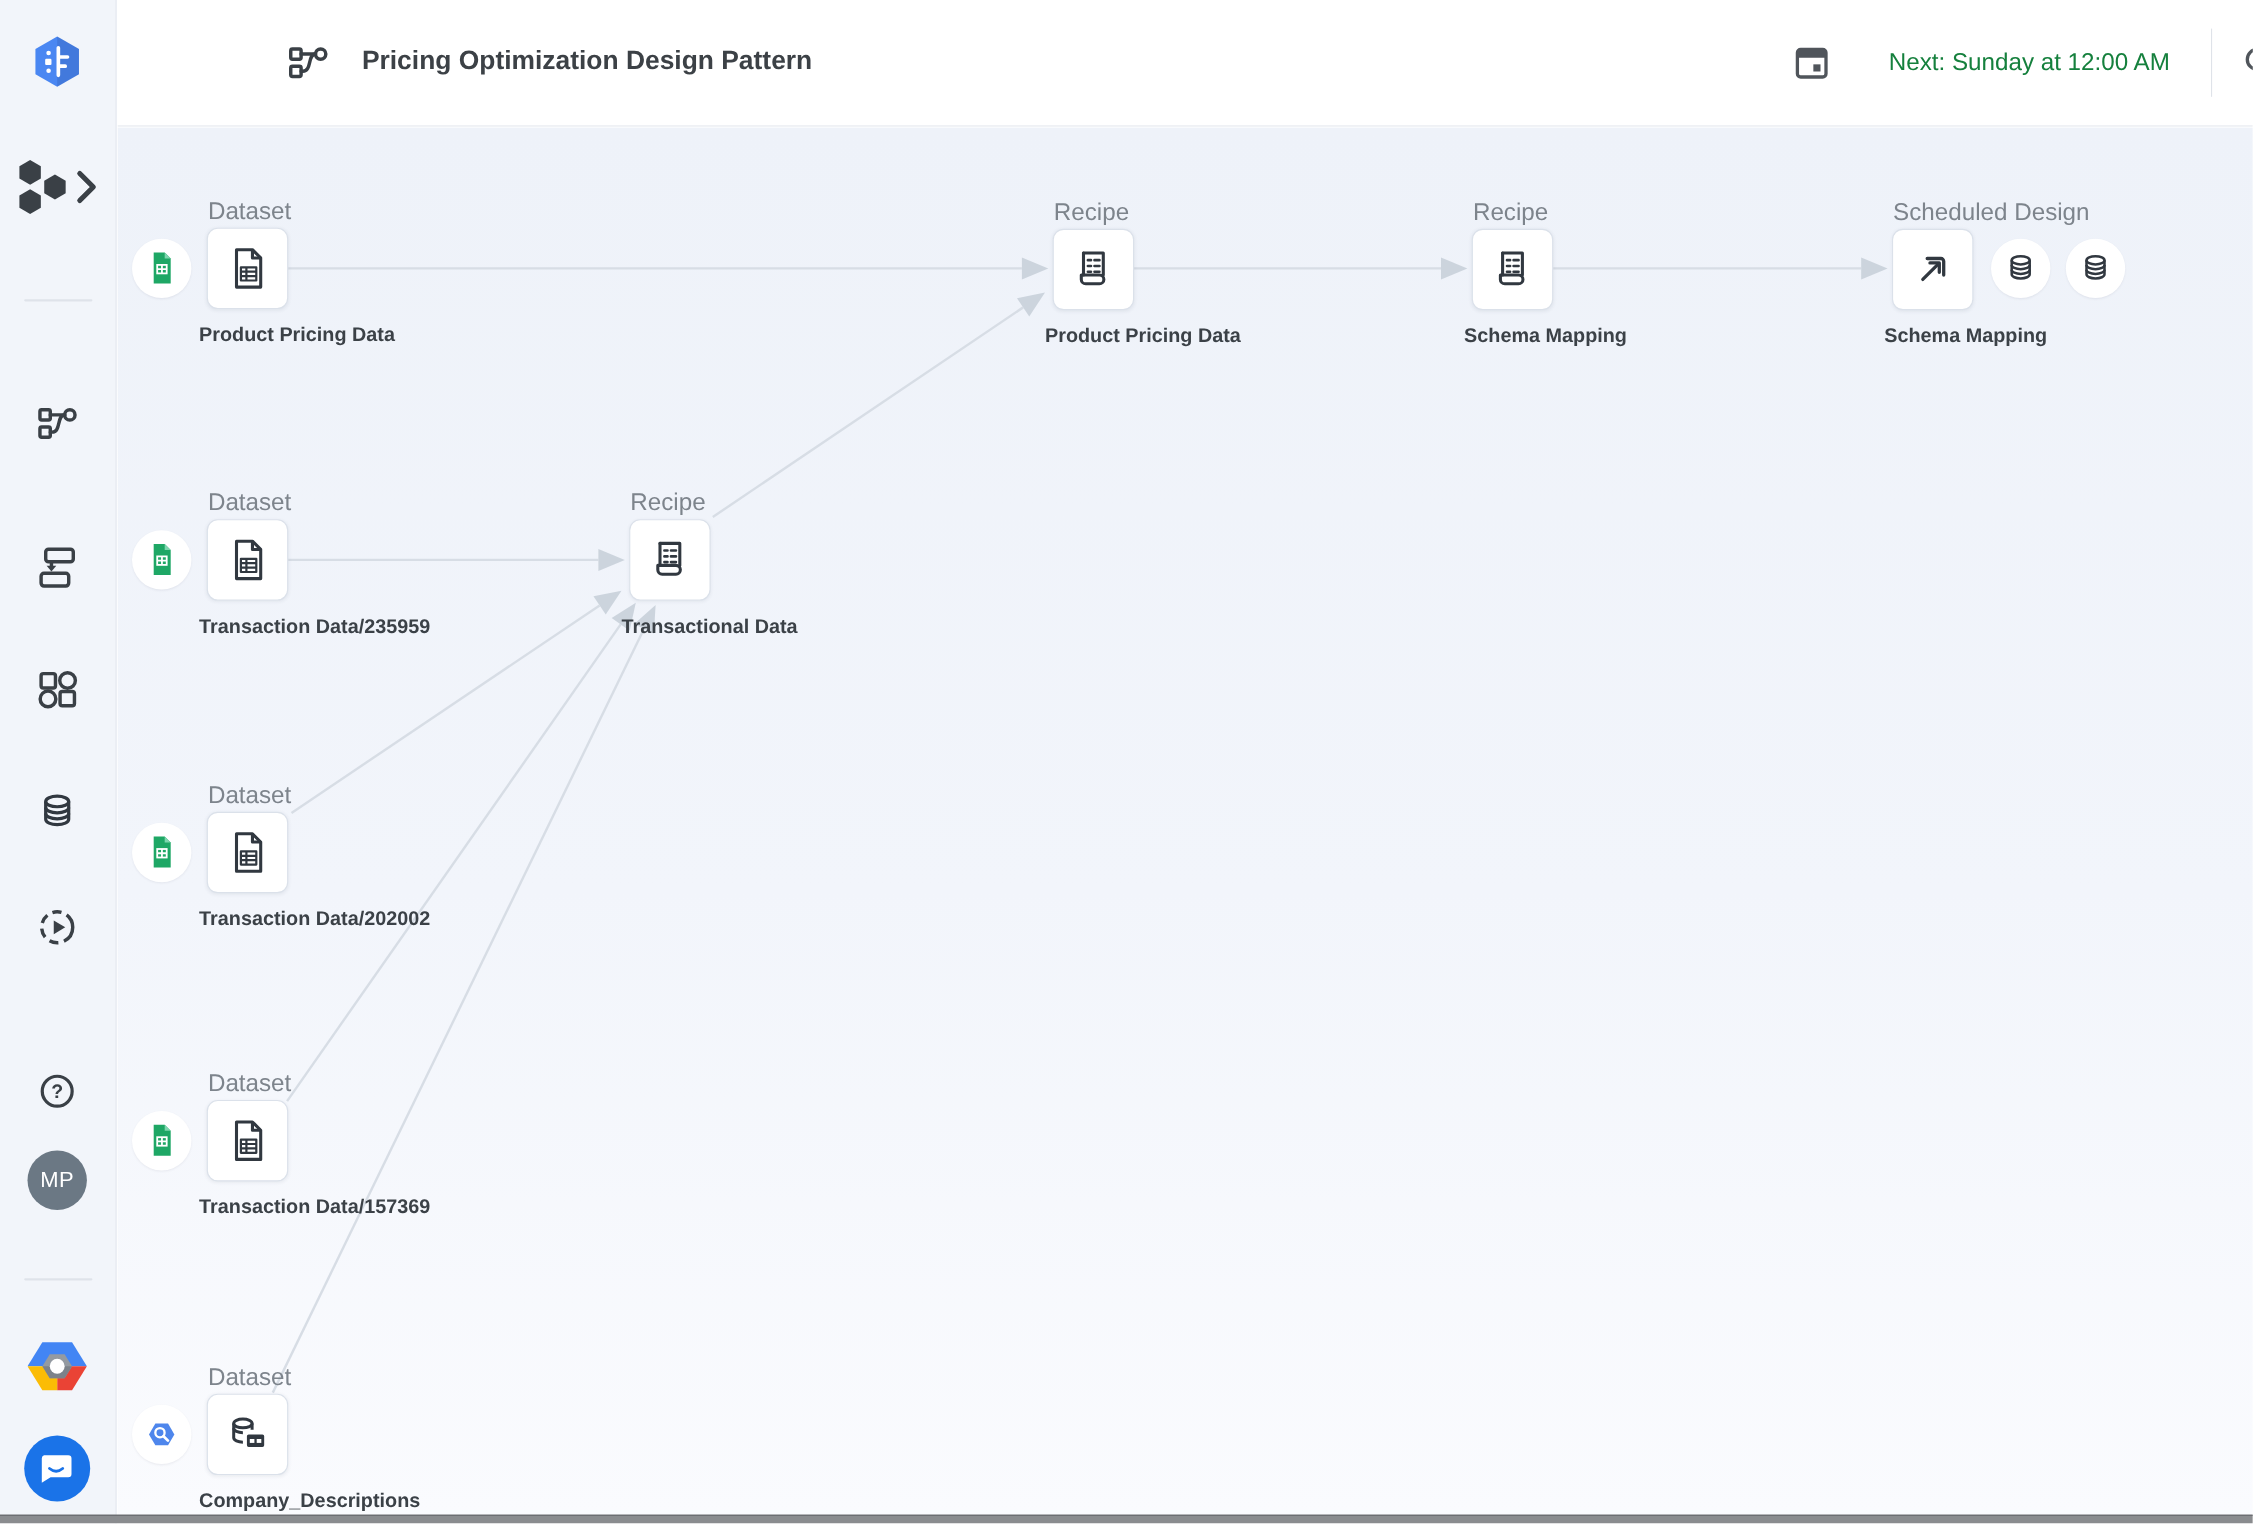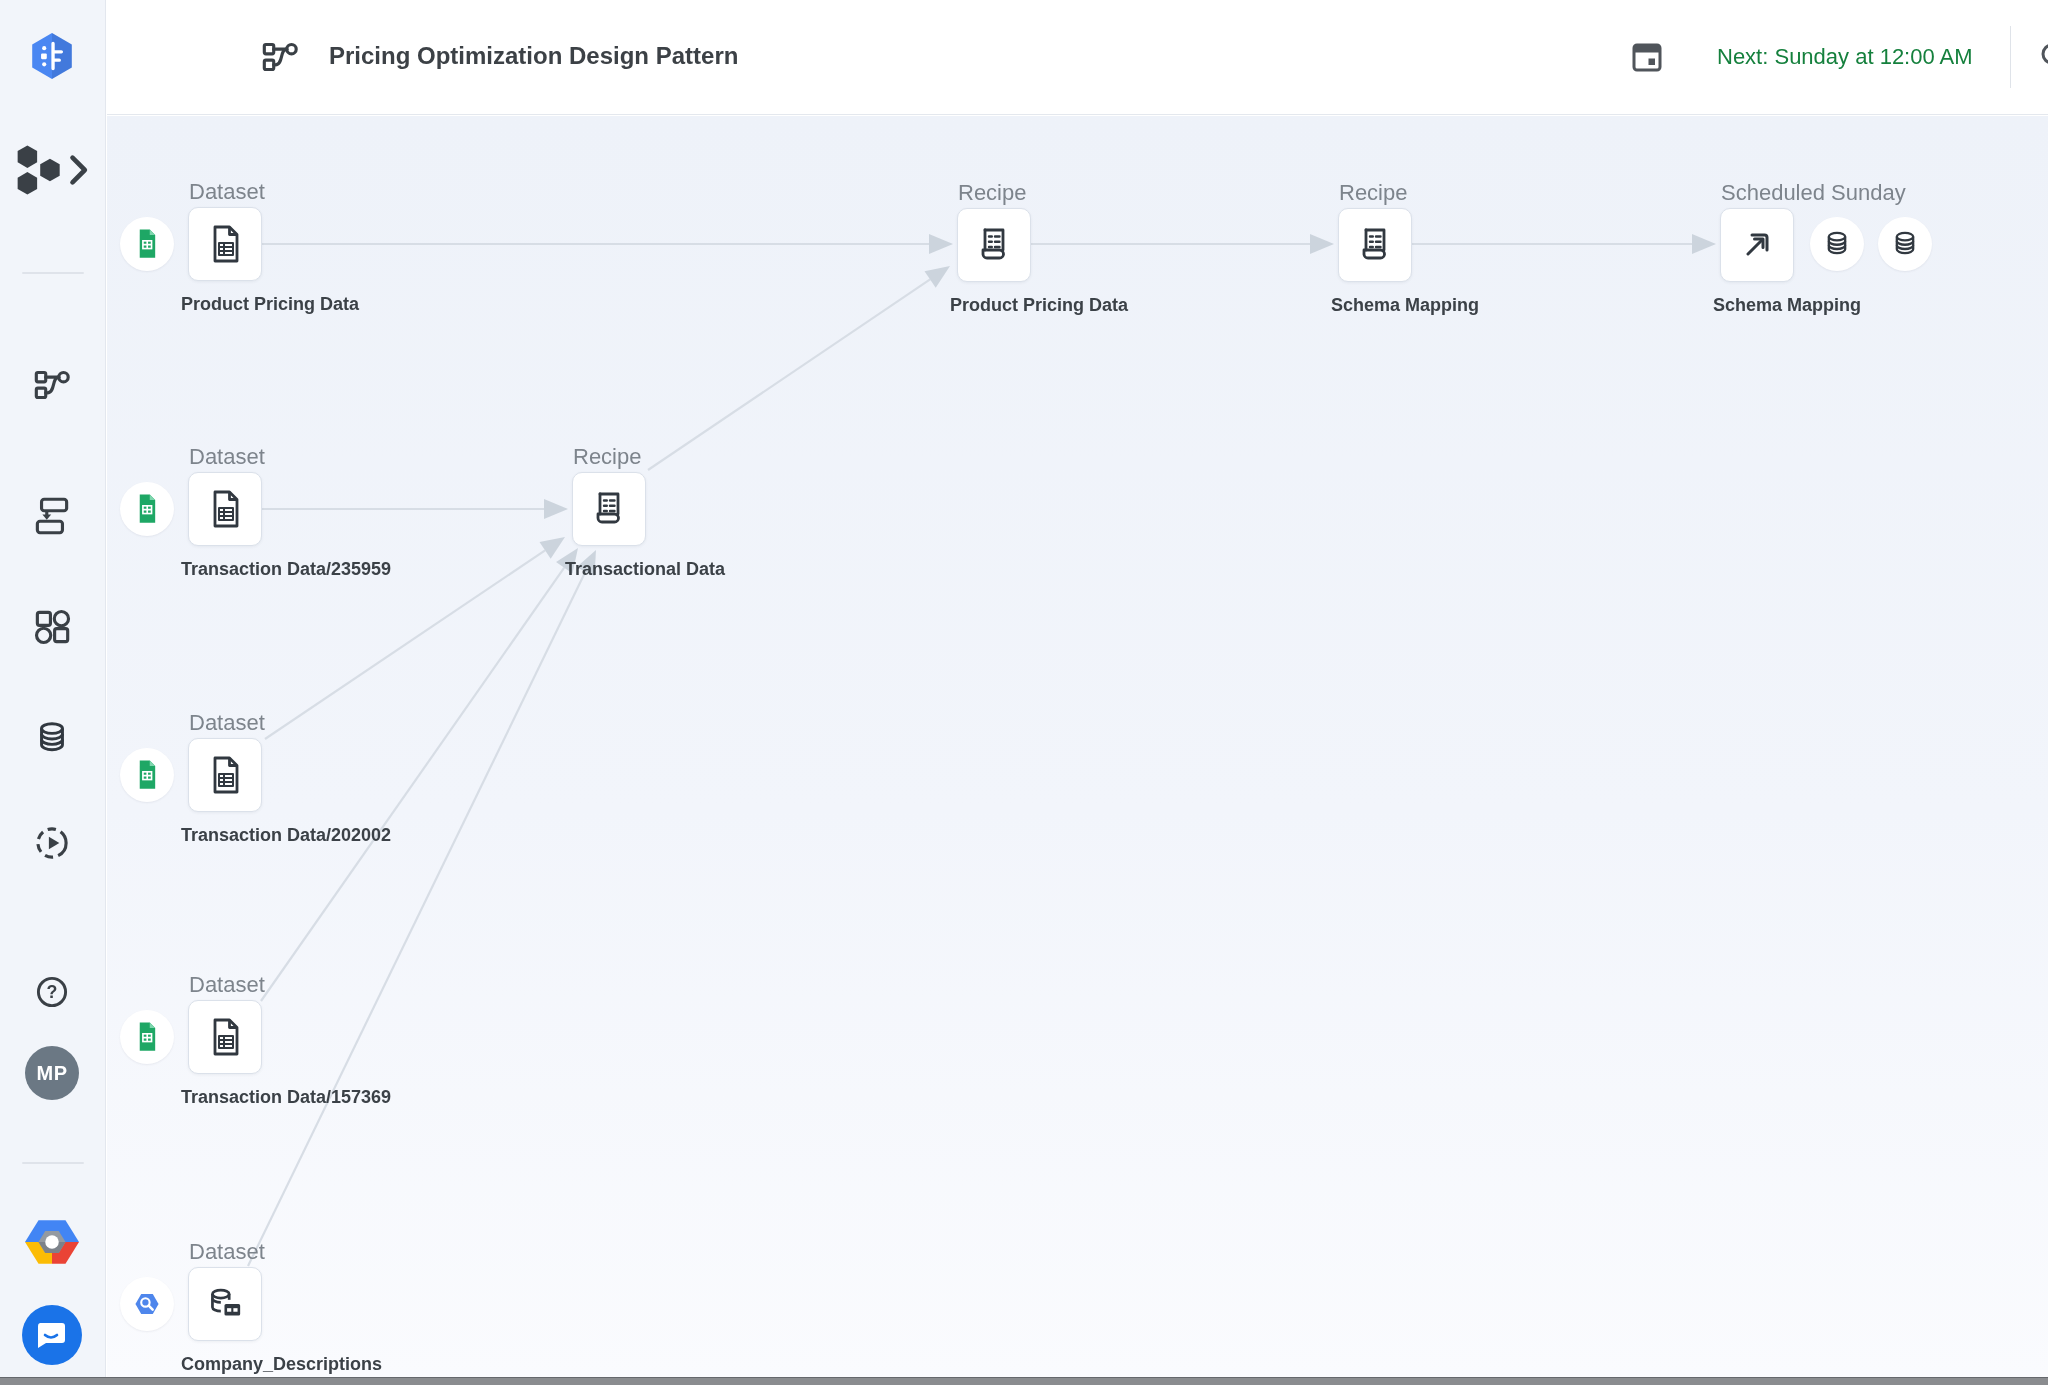--- a/index.html
+++ b/index.html
@@ -29,21 +29,21 @@
   .hdr-divider{position:absolute;left:1903px;top:26px;width:1px;height:62px;background:#dfe3e9}
   .hdr-btn{position:absolute;width:44px;height:44px;top:35px;background:none;border:none;padding:0;cursor:pointer}
   .hdr-search{left:1926px}
 
   
   #sidebar{position:absolute;left:0;top:0;width:106px;height:1385px;background:#f2f5fa;
     border-right:1px solid #e3e7ee;z-index:4}
   .sb-item{position:absolute;left:52px;transform:translate(-50%,-50%);background:none;border:none;padding:0;cursor:pointer;display:flex;align-items:center;justify-content:center}
   .sb-divider{position:absolute;left:22px;width:62px;height:2px;background:#dfe3ea;border-radius:1px}
   .avatar{width:54px;height:54px;border-radius:50%;background:#6b7884;color:#fff;
-    display:flex;align-items:center;justify-content:center;font-size:20px;font-weight:700;letter-spacing:.5px}
+    display:flex;align-items:center;justify-content:center;font-size:20px;font-weight:400;letter-spacing:.5px}
   .chat-btn{width:60px;height:60px;border-radius:50%;background:var(--chat_blue);display:flex;align-items:center;justify-content:center}
 
   
   .node{position:absolute;z-index:3}
   .card{width:74px;height:74px;background:#fff;border:1px solid #dbe1ea;border-radius:10px;
     display:flex;align-items:center;justify-content:center;cursor:pointer;
     box-shadow:0 1px 3px rgba(60,70,90,.07)}
   .node-type{position:absolute;top:-28px;left:1px;font-size:22px;color:var(--label-gray);white-space:nowrap}
   .node-name{position:absolute;top:87px;left:-7px;font-size:18px;font-weight:700;color:var(--name-ink);white-space:nowrap}
   .badge{position:absolute;width:54px;height:54px;border-radius:50%;background:#fff;
@@ -371,21 +371,21 @@
     <div class="node-type">Recipe</div>
     <div class="card">
       <svg width="44" height="44" viewBox="0 0 44 44">
           <use href="#i-recipe"></use>
         </svg>
     </div>
     <div class="node-name">Schema Mapping</div>
   </div>
 
   <div class="node" style="left:1720px;top:208px">
-    <div class="node-type">Scheduled Sunday</div>
+    <div class="node-type">Scheduled Design</div>
     <div class="card">
       <svg width="44" height="44" viewBox="0 0 44 44">
           <use href="#i-output"></use>
         </svg>
     </div>
     <div class="badge badge-db1">
       <svg width="36" height="36" viewBox="0 0 44 44">
           <use href="#i-db"></use>
         </svg>
     </div>

